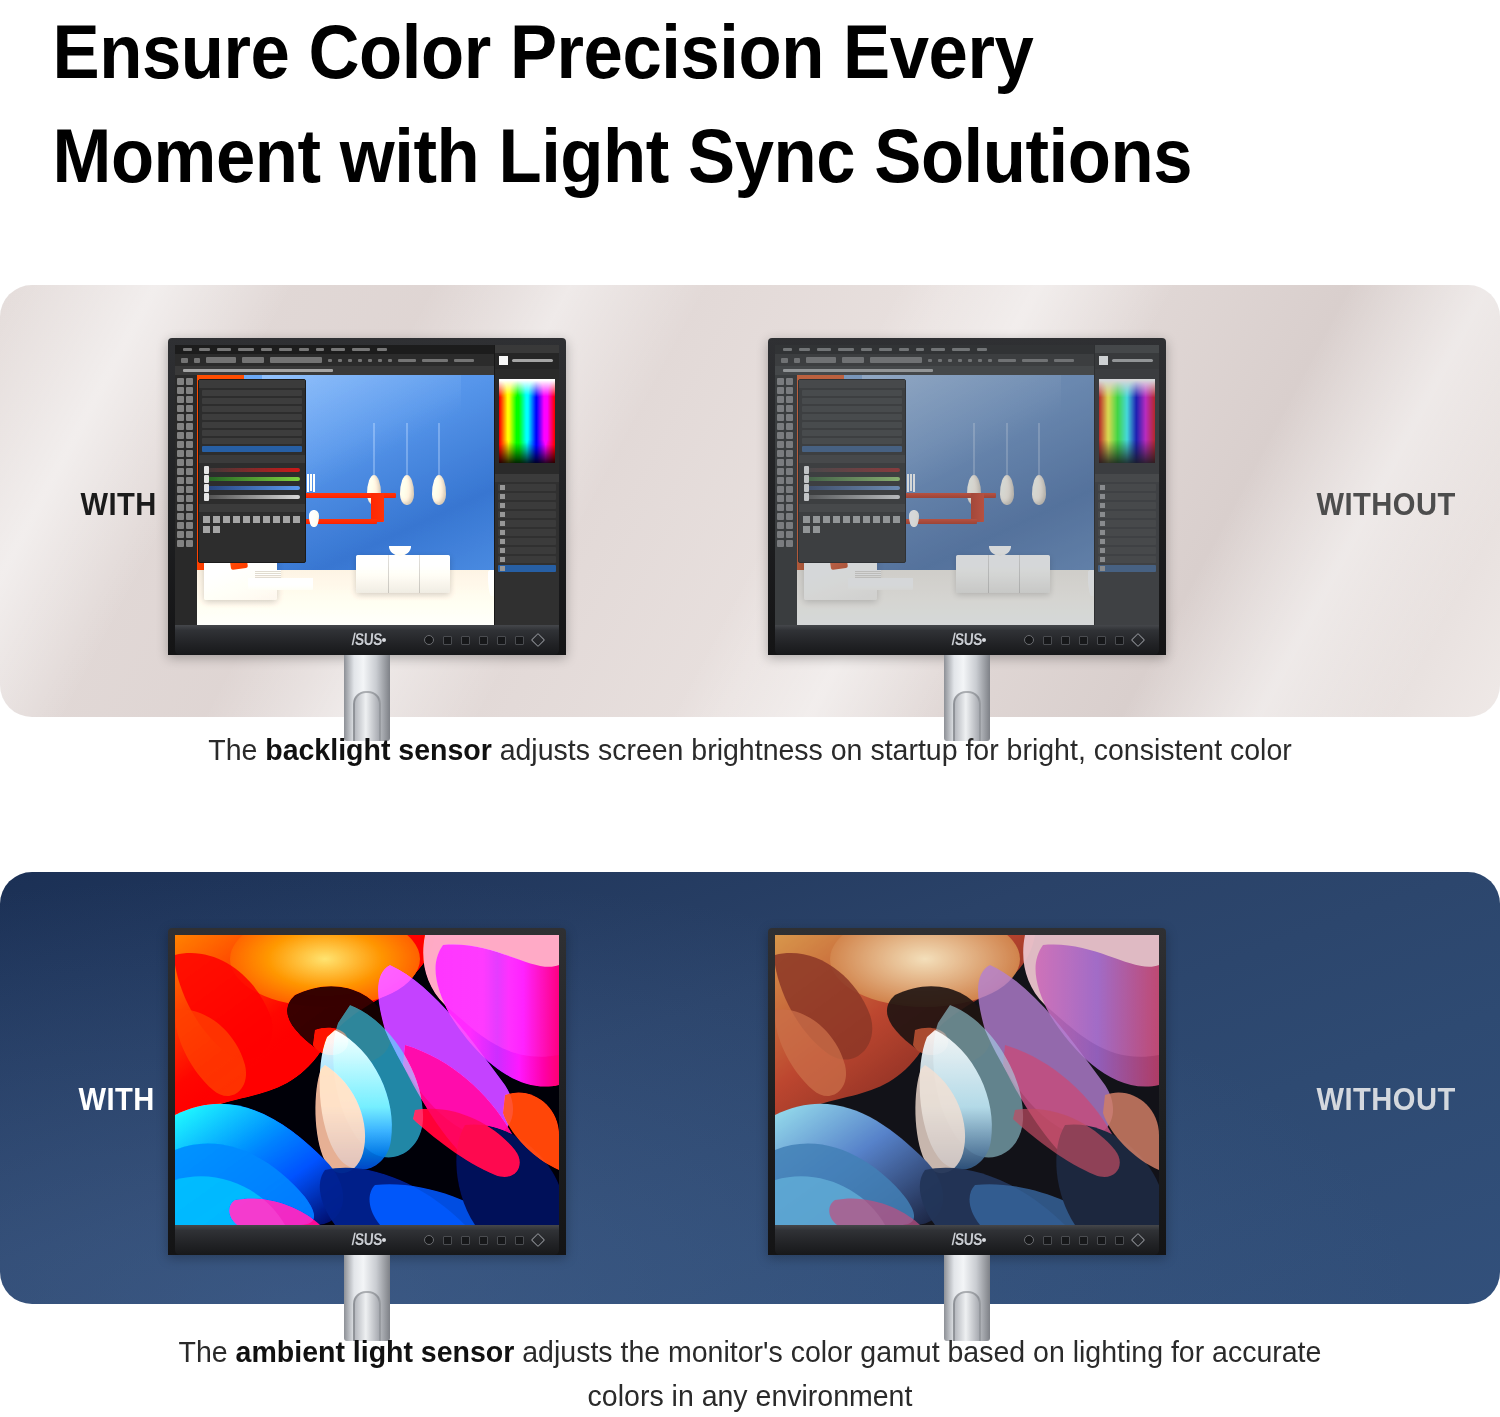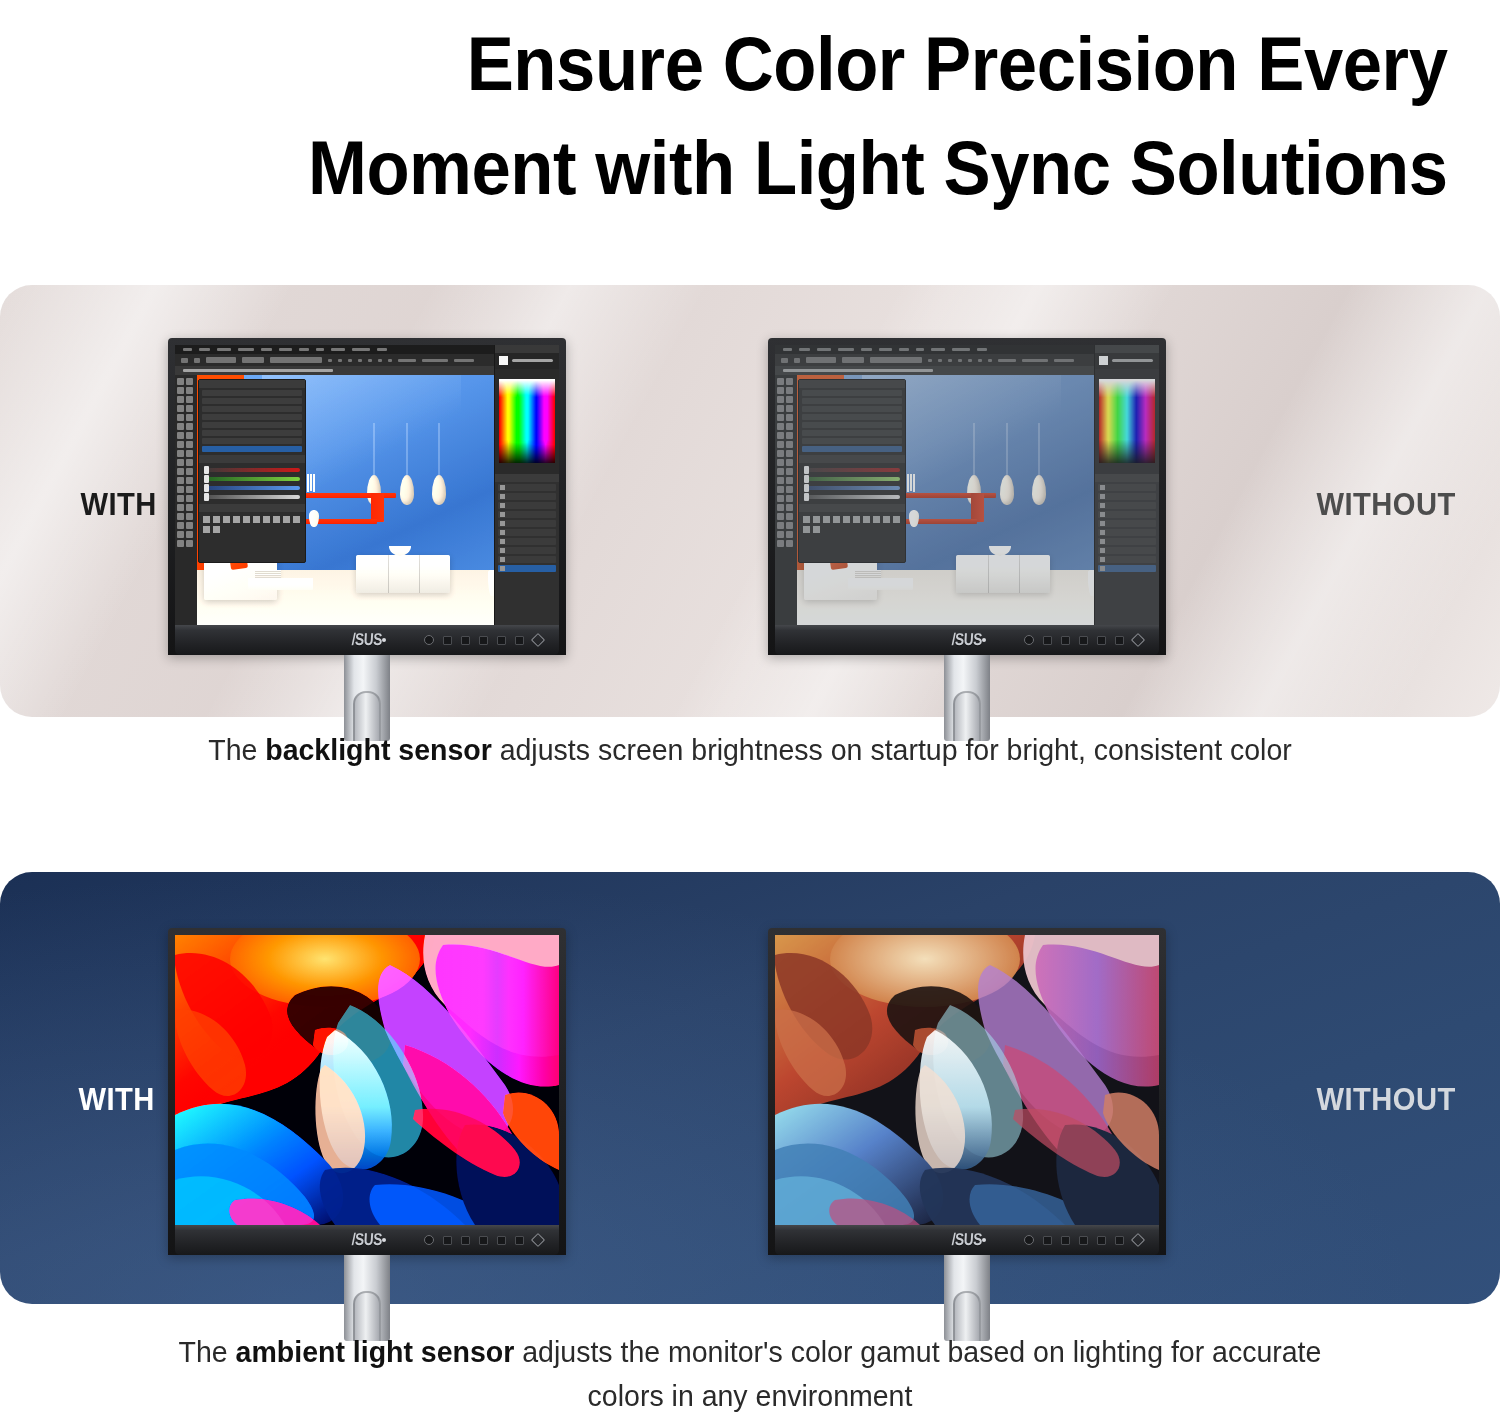--- a/index.html
+++ b/index.html
@@ -7,22 +7,22 @@
     width:1500px; height:1417px;
     background:#ffffff;
     font-family:"Liberation Sans", sans-serif;
     overflow:hidden;
   }
   .page { position:relative; width:1500px; height:1417px; background:#fff; }
 
   
   .headline {
     position:absolute; left:0; top:0; width:1500px;
-    text-align:right;
-    padding-top:12px;
+    text-align:left;
+    padding-top:0;
   }
   .headline .line {
     display:block;
     font-weight:700;
     font-size:76px;
     line-height:104px;
     letter-spacing:-0.5px;
     color:#000000;
     transform:scaleX(0.93);
     white-space:nowrap;

